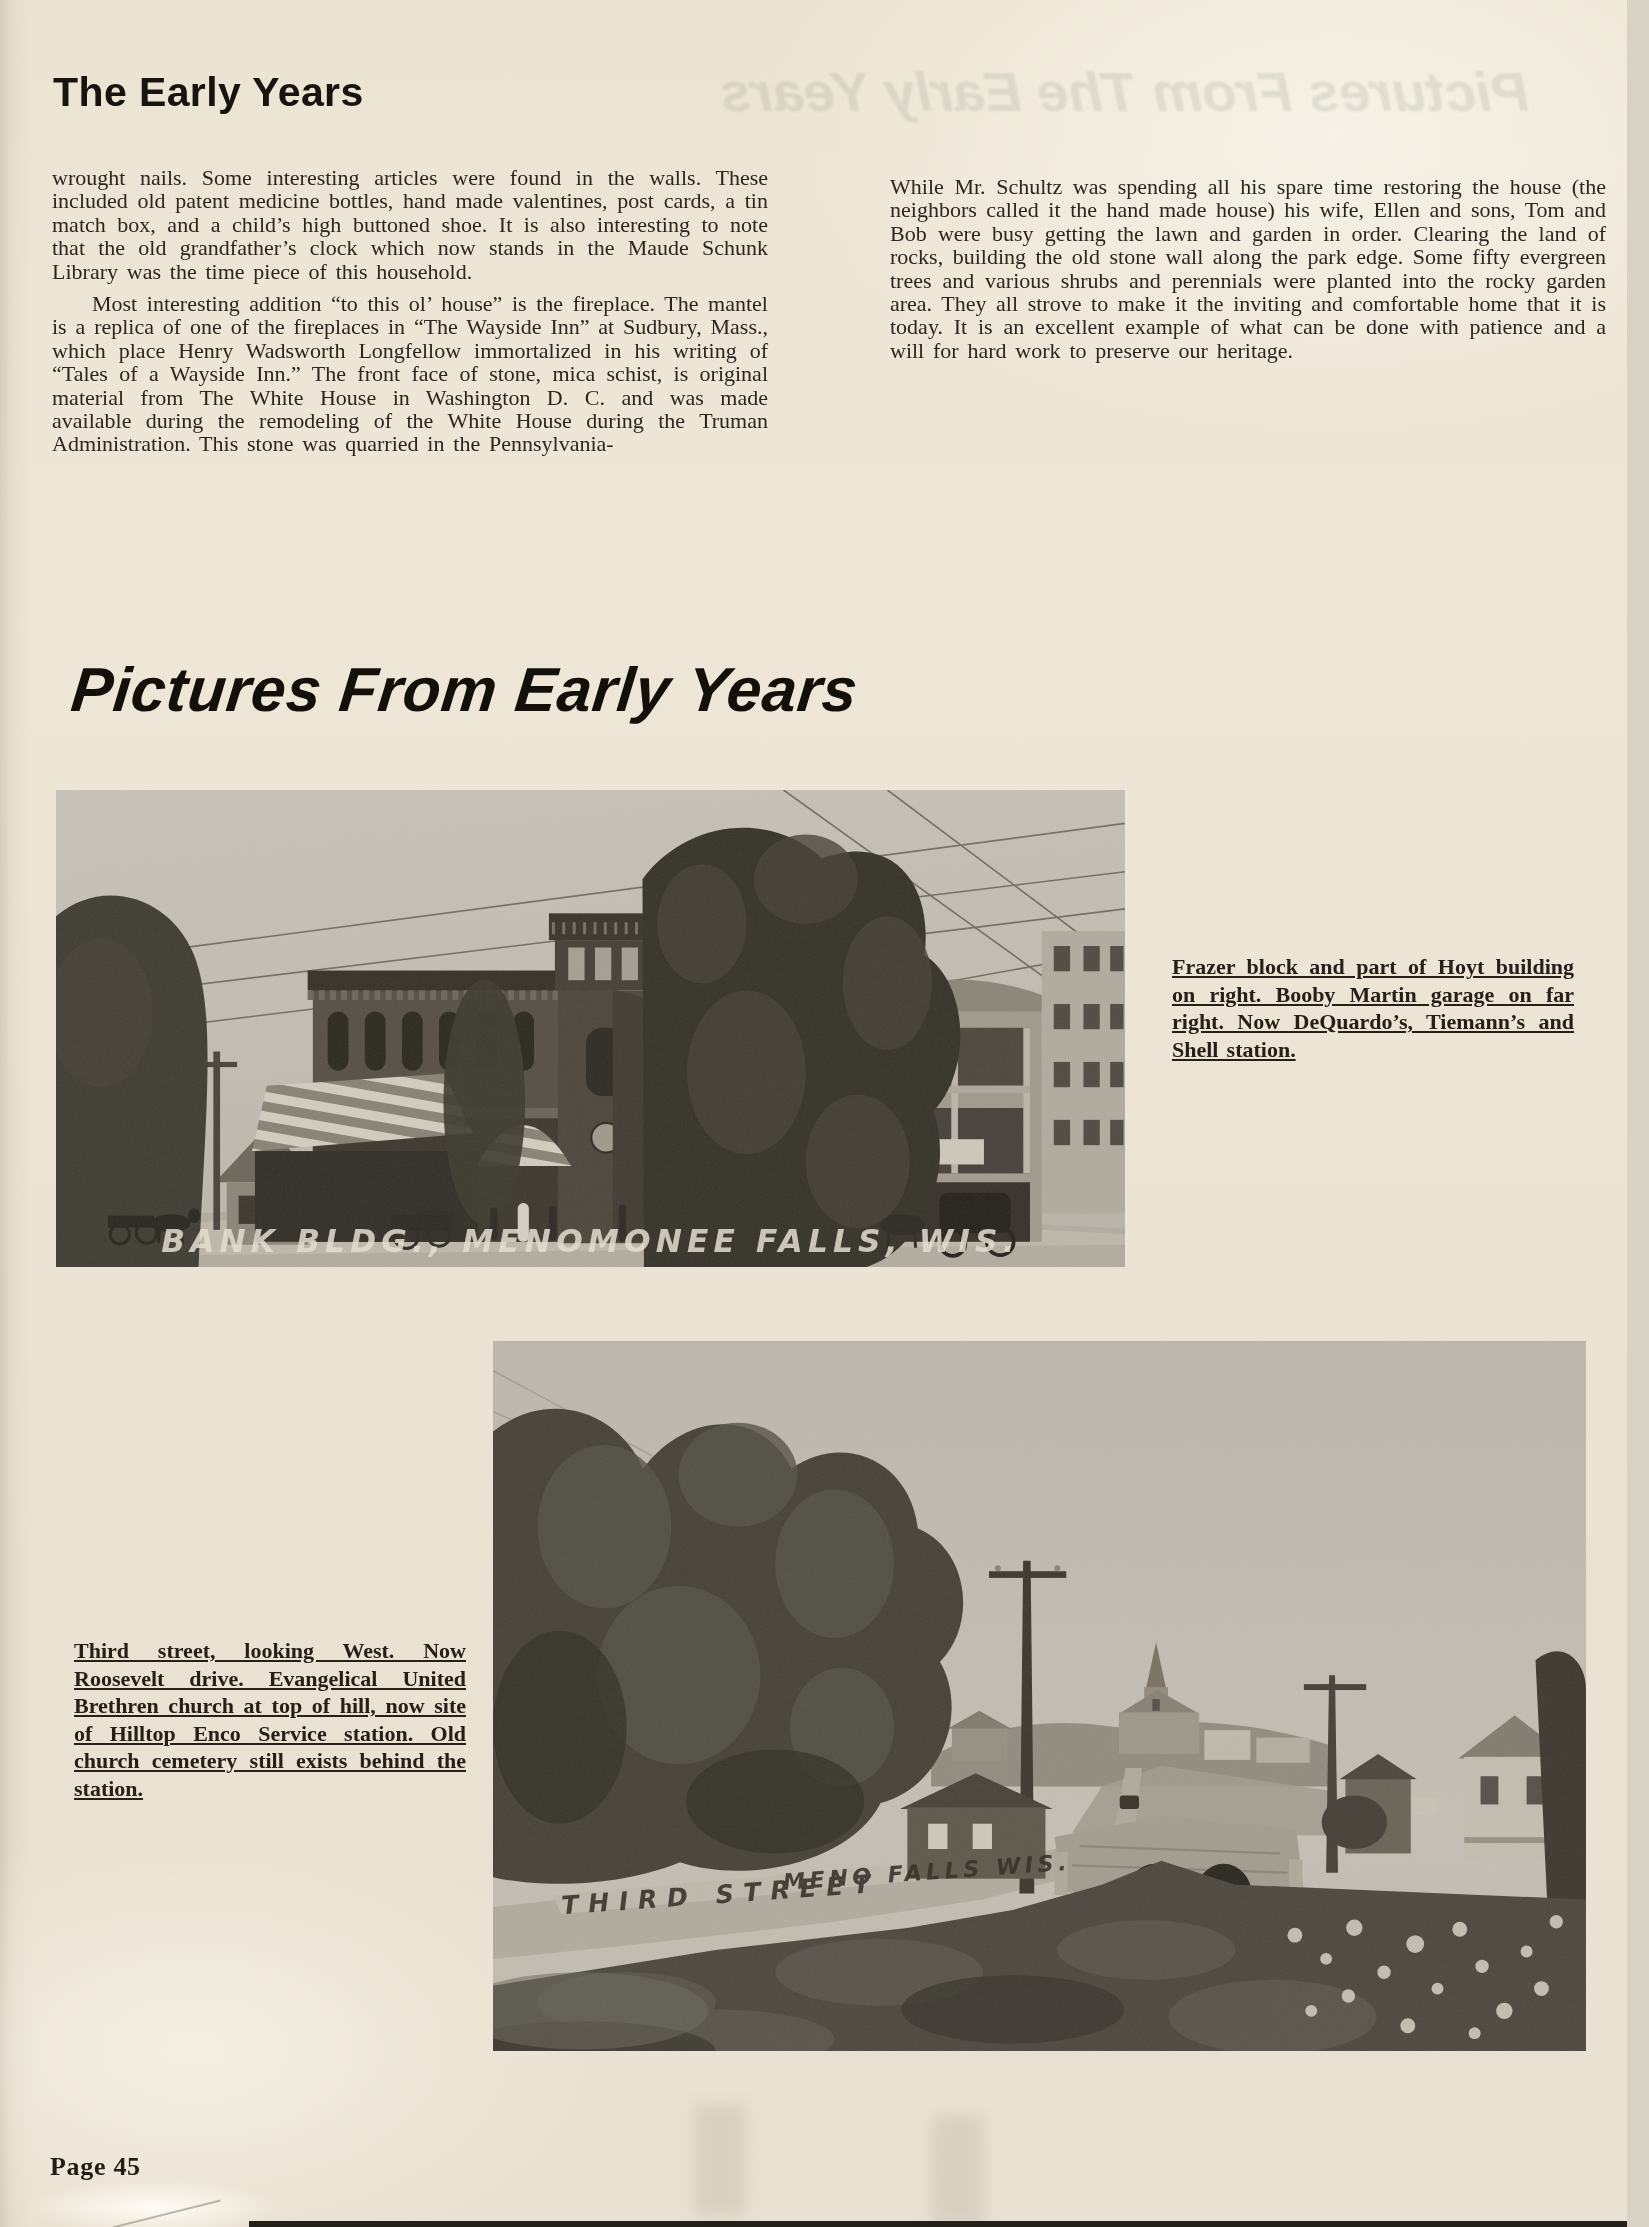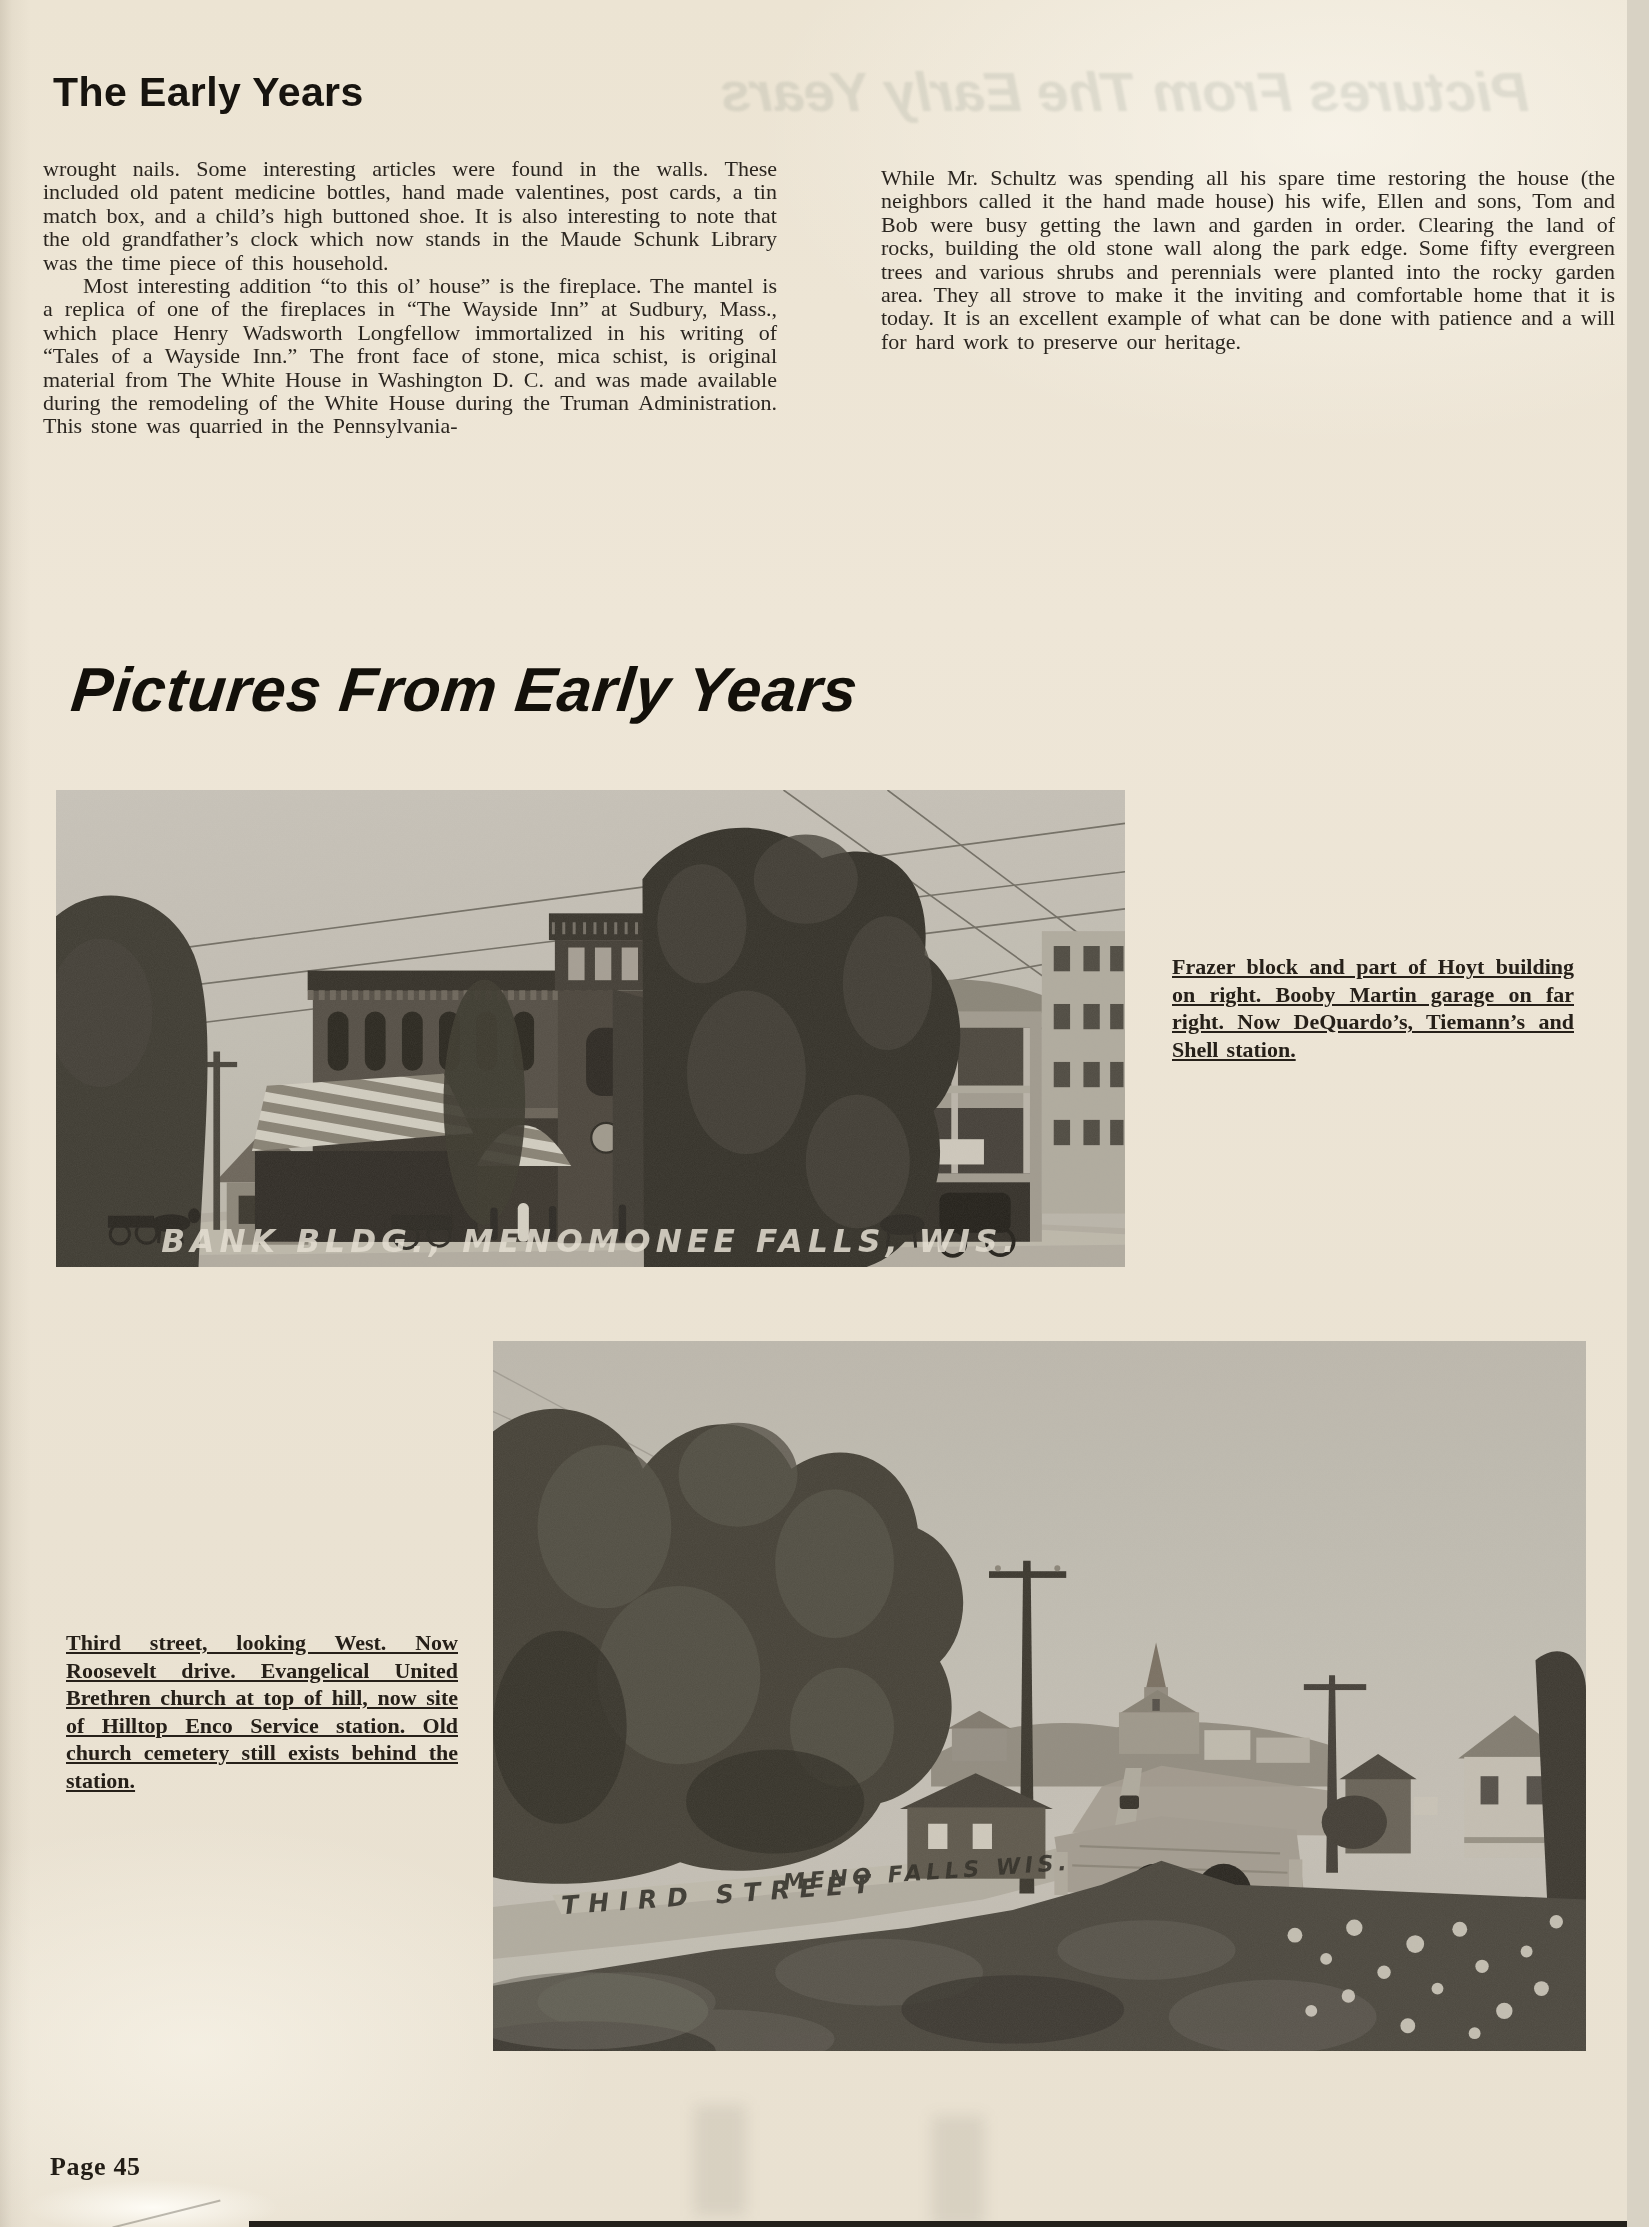--- a/index.html
+++ b/index.html
@@ -20,21 +20,21 @@
   }
   .ghost-title {
     position:absolute; left:653px; top:64px; width:943px; margin:0;
     font:italic 700 56px/1 "Liberation Sans","DejaVu Sans",sans-serif;
     color:rgba(118,130,120,0.17); transform:scaleX(-1); text-align:center;
     filter:blur(1.1px); pointer-events:none;
   }
   .col { position:absolute; width:734px; font-size:22px; line-height:23.4px; }
   .col-left  { left:43px;  top:157px; }
   .col-right { left:881px; top:166px; }
-  .col p { margin:0; text-align:justify; word-spacing:.15em; color:#2b2620; }
+  .col p { margin:9px; text-align:justify; word-spacing:.15em; color:#2b2620; }
   .col p + p { text-indent:40px; }
   .h-pictures {
     position:absolute; left:68px; top:656px; margin:0;
     font:italic 700 62px/1.1 "Liberation Sans","DejaVu Sans",sans-serif;
     color:#13100a; transform:skewX(-6deg); transform-origin:left bottom; letter-spacing:0.7px;
   }
   .photo { position:absolute;font-style:italic; }
   .photo svg { display:block; width:100%; height:100%; }
   .photo-bank  { left:56px;  top:790px; width:1069px; height:477px; }
   .photo-third { left:493px; top:1341px; width:1093px; height:710px; }
@@ -387,21 +387,21 @@
       <g transform="rotate(-4 90 760)" fill="#2f2c27" opacity="0.9" font-family="'DejaVu Sans',sans-serif" font-weight="600">
         <text x="92" y="772" font-size="34" style="letter-spacing:13px">THIRD STREET</text>
         <text x="392" y="760" font-size="30" style="letter-spacing:6px">MENO FALLS WIS.</text>
       </g>
 
       <rect width="1472" height="956" fill="#6b5d42" opacity="0.05"></rect>
       <rect width="1472" height="956" filter="url(#grainB)" opacity="0.2"></rect>
     </svg>
   </figure>
 
-  <figure class="photo-caption caption-third" style="margin:4px">
+  <figure class="photo-caption caption-third" style="margin:12px">
     <p>Third street, looking West. Now Roosevelt drive. Evangelical United Brethren church at top of hill, now site of Hilltop Enco Service station. Old church cemetery still exists behind the station.</p>
   </figure>
 
   <div class="page-number">Page 45</div>
 
   <div class="curl-highlight"></div>
   <div class="curl-line"></div>
   <div class="smudge-a"></div>
   <div class="smudge-b"></div>
   <div class="scan-edge-bottom"></div>

